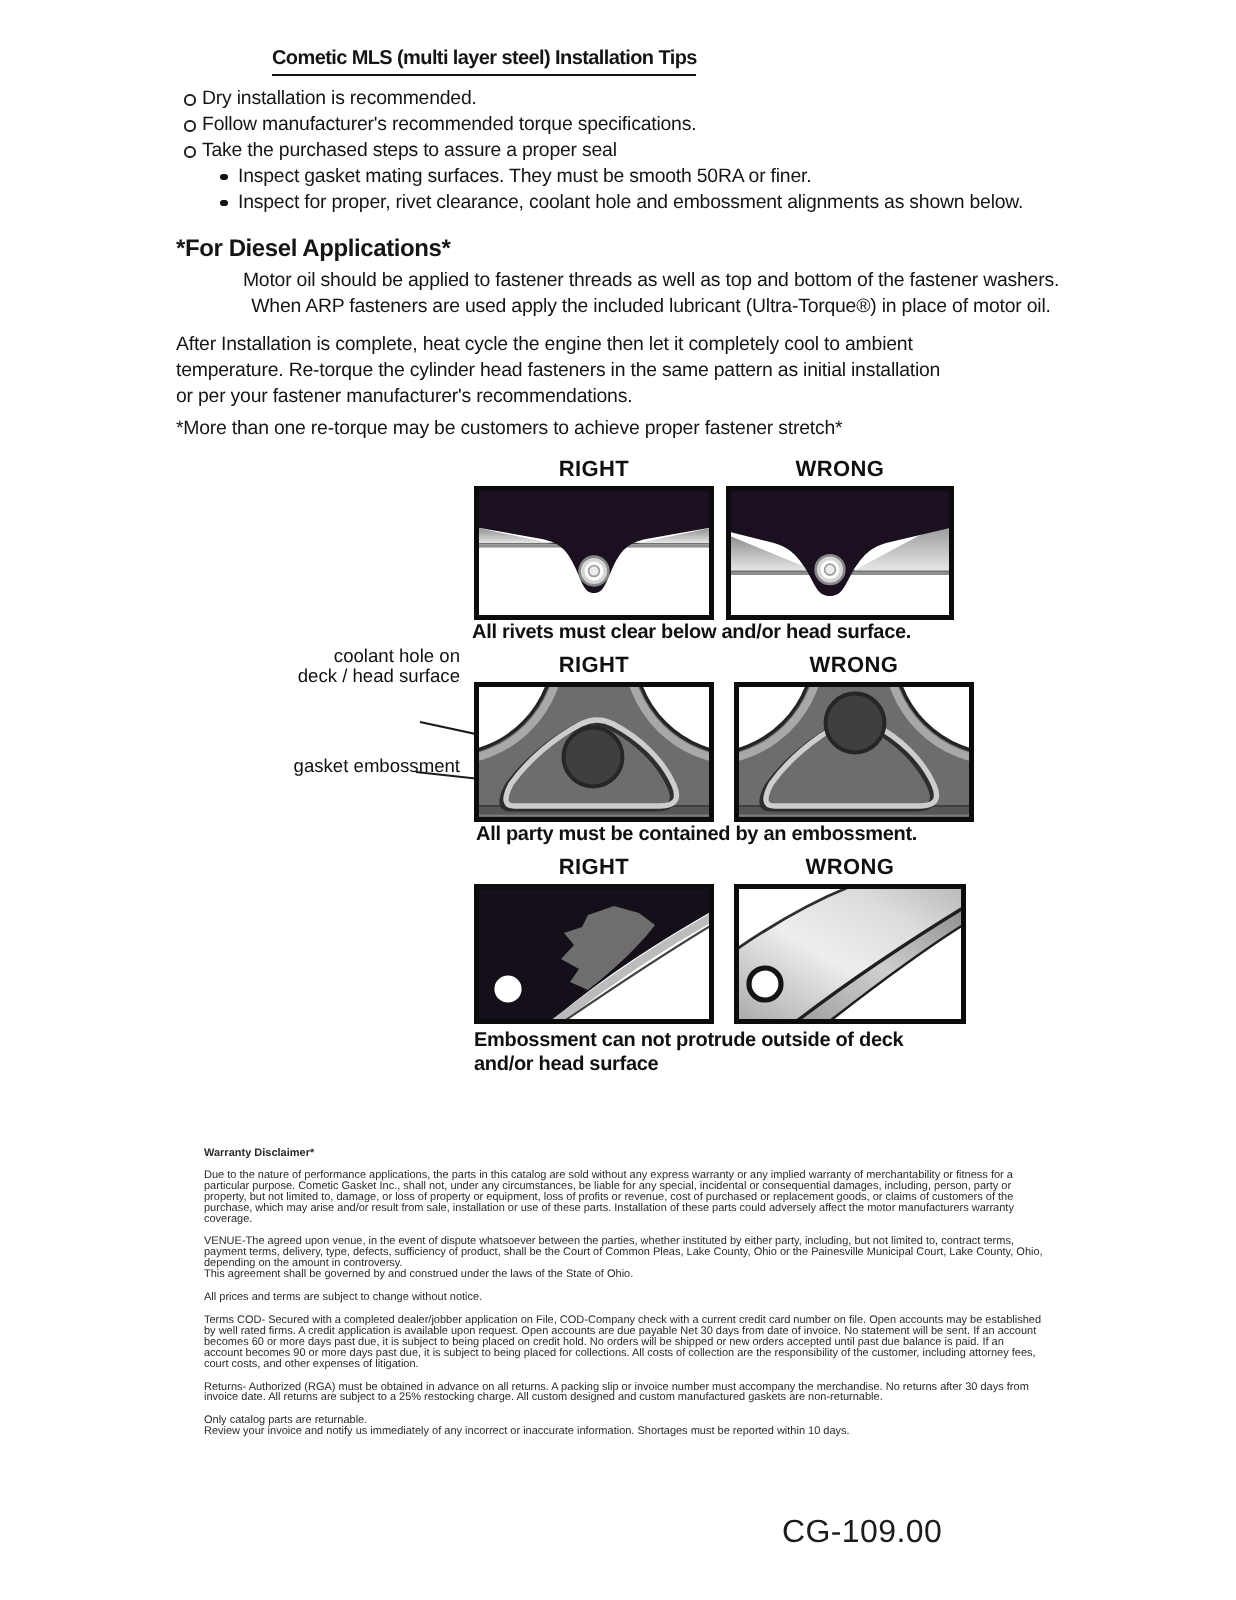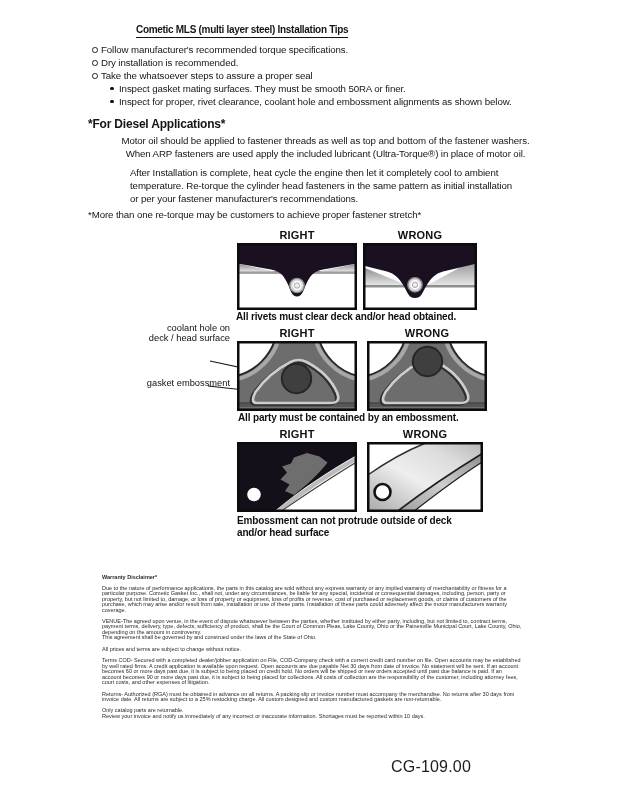--- a/index.html
+++ b/index.html
@@ -11,44 +11,44 @@
          border-bottom:1.5px solid #111;padding-bottom:2px;white-space:nowrap;margin-left:24px;}
   
   #bullets{left:92px;top:43px;width:470px;font-size:9.7px;letter-spacing:-0.1px;line-height:13px;}
   .bullet{position:relative;padding-left:9px;white-space:nowrap;}
   .bullet .mark{position:absolute;left:0;top:4.2px;width:3.6px;height:3.6px;border:0.9px solid #222;border-radius:50%;}
   .subbullet{position:relative;padding-left:27px;white-space:nowrap;}
   .subbullet .mark{position:absolute;left:18px;top:4.6px;width:3.8px;height:3.8px;background:#111;border-radius:50%;}
   
   #diesel-heading{left:88px;top:117px;font-size:12px;font-weight:bold;letter-spacing:-0.2px;}
   .para{left:88px;width:475px;font-size:9.7px;letter-spacing:-0.1px;line-height:13px;white-space:pre-line;}
-  #para1{top:134px;text-align:center;} #para2{top:166px;margin-left:42px;} #para3{top:208px;}
+  #para1{top:134px;text-align:center;} #para2{top:166px;} #para3{top:208px;}
   
   .dlabel{font-size:11px;font-weight:bold;text-align:center;letter-spacing:0.2px;color:#101010;}
   .caption{font-size:10px;font-weight:bold;letter-spacing:-0.15px;color:#101010;white-space:pre-line;line-height:11.8px;}
   .ann{font-size:9.3px;line-height:9.9px;text-align:right;white-space:pre-line;color:#101010;width:120px;left:110px;}
   svg{display:block;}
   
   #legal{left:102px;top:574px;width:418px;height:182px;}
   #legal-inner{width:840px;transform:scale(0.5);transform-origin:0 0;font-size:11px;line-height:10.9px;
                color:#2a2a2a;letter-spacing:0;}
   #legal-inner .lh{font-weight:bold;margin:0 0 11px 0;}
   #legal-inner p{margin:0 0 12px 0;white-space:pre-line;}
   
   #pagenum{left:391px;top:758px;font-size:16px;letter-spacing:0.2px;color:#1c1c1c;}
 </style>
 </head>
 <body>
 
 <div class="abs" id="title">Cometic MLS (multi layer steel) Installation Tips</div>
 
 <div class="abs" id="bullets">
+  <div class="bullet"><span class="mark"></span><span>Dry installation is recommended.</span></div>
   <div class="bullet"><span class="mark"></span><span>Follow manufacturer's recommended torque specifications.</span></div>
-  <div class="bullet"><span class="mark"></span><span>Dry installation is recommended.</span></div>
-  <div class="bullet"><span class="mark"></span><span>Take the whatsoever steps to assure a proper seal</span></div>
+  <div class="bullet"><span class="mark"></span><span>Take the purchased steps to assure a proper seal</span></div>
   <div class="subbullet"><span class="mark"></span><span>Inspect gasket mating surfaces.  They must be smooth 50RA or finer.</span></div>
   <div class="subbullet"><span class="mark"></span><span>Inspect for proper, rivet clearance, coolant hole and embossment alignments as shown below.</span></div>
 </div>
 
 <div class="abs" id="diesel-heading">*For Diesel Applications*</div>
 <div class="abs para" id="para1">Motor oil should be applied to fastener threads as well as top and bottom of the fastener washers.
 When ARP fasteners are used apply the included lubricant (Ultra-Torque®) in place of motor oil.</div>
 <div class="abs para" id="para2">After Installation is complete, heat cycle the engine then let it completely cool to ambient
 temperature. Re-torque the cylinder head fasteners in the same pattern as initial installation
 or per your fastener manufacturer's recommendations.</div>
@@ -90,21 +90,21 @@
     <path d="M0,0 H114 V20.5 L80,28.5 C72,31 68.5,34.5 63.5,42.5 C59,50.5 58,55 52,55 C46,55 45,50.5 40.5,42.5 C35.5,34.5 32,31 24,28.5 L0,22.5 Z" fill="#1a1020"></path>
     <g>
       <circle cx="52" cy="41.8" r="7.2" fill="#d6d6d6" stroke="#878787" stroke-width="1.3"></circle>
       <circle cx="52" cy="41.8" r="4.7" fill="#ffffff"></circle>
       <circle cx="52" cy="41.8" r="2.7" fill="#ededed" stroke="#9f9f9f" stroke-width="0.9"></circle>
     </g>
     <rect x="1.25" y="1.25" width="111.5" height="64.5" fill="none" stroke="#0c0c0c" stroke-width="2.5"></rect>
   </svg>
 </div>
 
-<div class="abs caption" style="left:236px;top:311px;">All rivets must clear deck and/or head obtained.</div>
+<div class="abs caption" style="left:236px;top:311px;">All rivets must clear below and/or head surface.</div>
 
 <div class="abs dlabel" style="left:237px;top:327px;width:120px;">RIGHT</div>
 <div class="abs dlabel" style="left:367px;top:327px;width:120px;">WRONG</div>
 
 <div class="abs ann" style="top:324px;">coolant hole on
 deck / head surface</div>
 <div class="abs ann" style="top:379px;">gasket embossment</div>
 
 <svg class="abs" style="left:204px;top:353px;" width="96" height="44" viewBox="0 0 96 44">
   <line x1="6" y1="8" x2="92" y2="26.5" stroke="#1a1a1a" stroke-width="1.1"></line>

